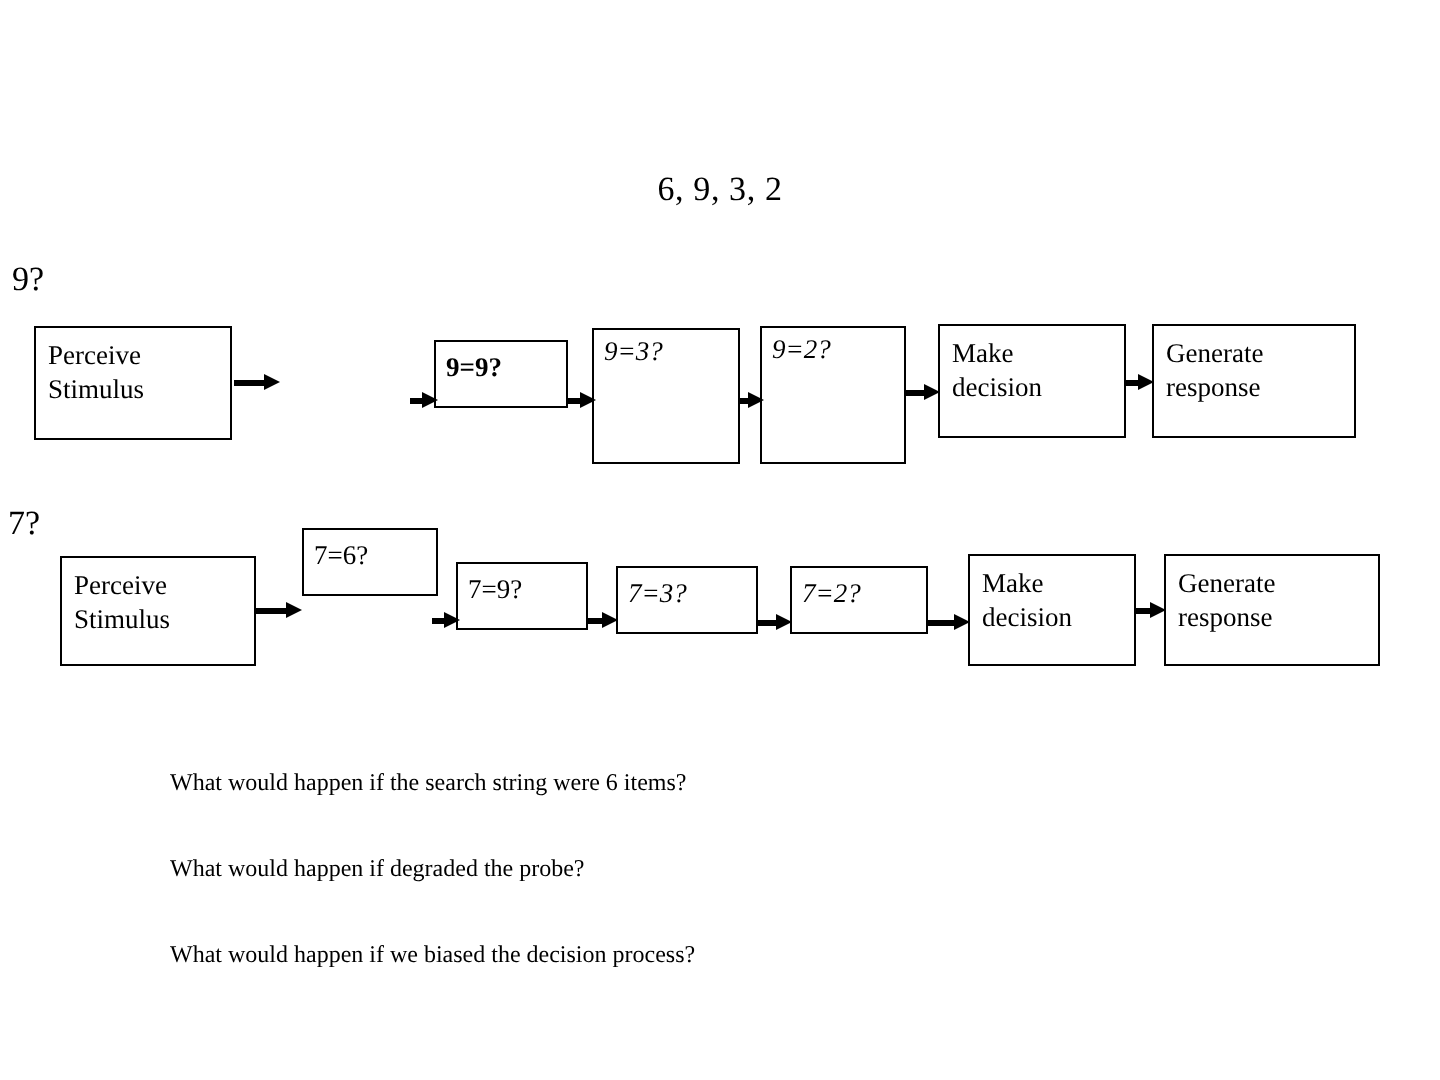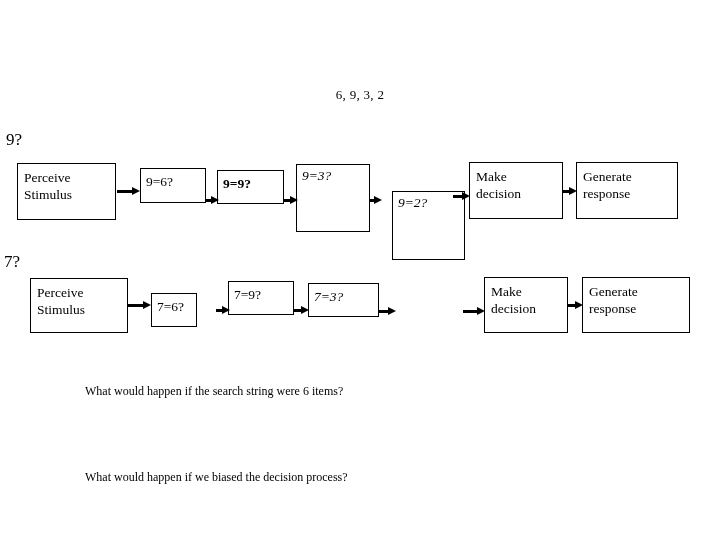--- a/index.html
+++ b/index.html
@@ -20,21 +20,21 @@
     height: 540px;
   }
   .abs { position: absolute; }
 
   
   #title {
     left: 0;
     top: 85px;
     width: 720px;
     text-align: center;
-    font-size: 13px;
+    font-size: 17px;
     line-height: 20px;
     letter-spacing: 0.3px;
   }
 
   
   .row-label {
     font-size: 17px;
     line-height: 20px;
   }
   #label-9 { left: 6px; top: 130px; }
@@ -109,33 +109,30 @@
 
   <div class="abs" id="title">6, 9, 3, 2</div>
 
   <div class="abs row-label" id="label-9">9?</div>
 
   <div class="abs box box-proc" style="left:17px; top:163px; width:99px; height:57px;">
     <span class="txt">Perceive
 Stimulus</span>
   </div>
 
-  <div class="abs box box-cmp" style="left:140px; top:168px; width:66px; height:35px;">
-    <span class="txt">9=6?</span>
-  </div>
 
   <div class="abs box box-cmp" style="left:217px; top:170px; width:67px; height:34px;">
     <span class="txt bold">9=9?</span>
   </div>
 
   <div class="abs box box-cmp tall" style="left:296px; top:164px; width:74px; height:68px;text-align:center;">
     <span class="txt italic">9=3?</span>
   </div>
 
-  <div class="abs box box-cmp tall" style="left:392px; top:163px; width:73px; height:69px;margin-top:28px;">
+  <div class="abs box box-cmp tall" style="left:380px; top:163px; width:73px; height:69px;">
     <span class="txt italic">9=2?</span>
   </div>
 
   <div class="abs box box-proc" style="left:469px; top:162px; width:94px; height:57px;">
     <span class="txt">Make
 decision</span>
   </div>
 
   <div class="abs box box-proc" style="left:576px; top:162px; width:102px; height:57px;">
     <span class="txt">Generate
@@ -172,32 +169,35 @@
     <span class="head" style="left:7px;"></span>
   </div>
 
   <div class="abs row-label" id="label-7">7?</div>
 
   <div class="abs box box-proc" style="left:30px; top:278px; width:98px; height:55px;">
     <span class="txt">Perceive
 Stimulus</span>
   </div>
 
-  <div class="abs box box-cmp" style="left:151px; top:293px; width:46px; height:34px;text-align:right;">
+  <div class="abs box box-cmp" style="left:151px; top:264px; width:68px; height:34px;text-align:right;">
     <span class="txt">7=6?</span>
   </div>
 
   <div class="abs box box-cmp" style="left:228px; top:281px; width:66px; height:34px;">
     <span class="txt">7=9?</span>
   </div>
 
   <div class="abs box box-cmp" style="left:308px; top:283px; width:71px; height:34px;">
     <span class="txt italic">7=3?</span>
   </div>
 
+  <div class="abs box box-cmp" style="left:395px; top:283px; width:69px; height:34px;">
+    <span class="txt italic">7=2?</span>
+  </div>
 
   <div class="abs box box-proc" style="left:484px; top:277px; width:84px; height:56px;">
     <span class="txt">Make
 decision</span>
   </div>
 
   <div class="abs box box-proc" style="left:582px; top:277px; width:108px; height:56px;">
     <span class="txt">Generate
 response</span>
   </div>
@@ -226,15 +226,16 @@
     <span class="shaft" style="width:16px;"></span>
     <span class="head" style="left:14px;"></span>
   </div>
 
   <div class="abs arrow" style="left:567px; top:301px; width:17px;">
     <span class="shaft" style="width:10px;"></span>
     <span class="head" style="left:8px;"></span>
   </div>
 
   <div class="abs question" id="q1">What would happen if the search string were 6 items?</div>
+  <div class="abs question" id="q2">What would happen if degraded the probe?</div>
   <div class="abs question" id="q3">What would happen if we biased the decision process?</div>
 
 </div>
 
 </body></html>

